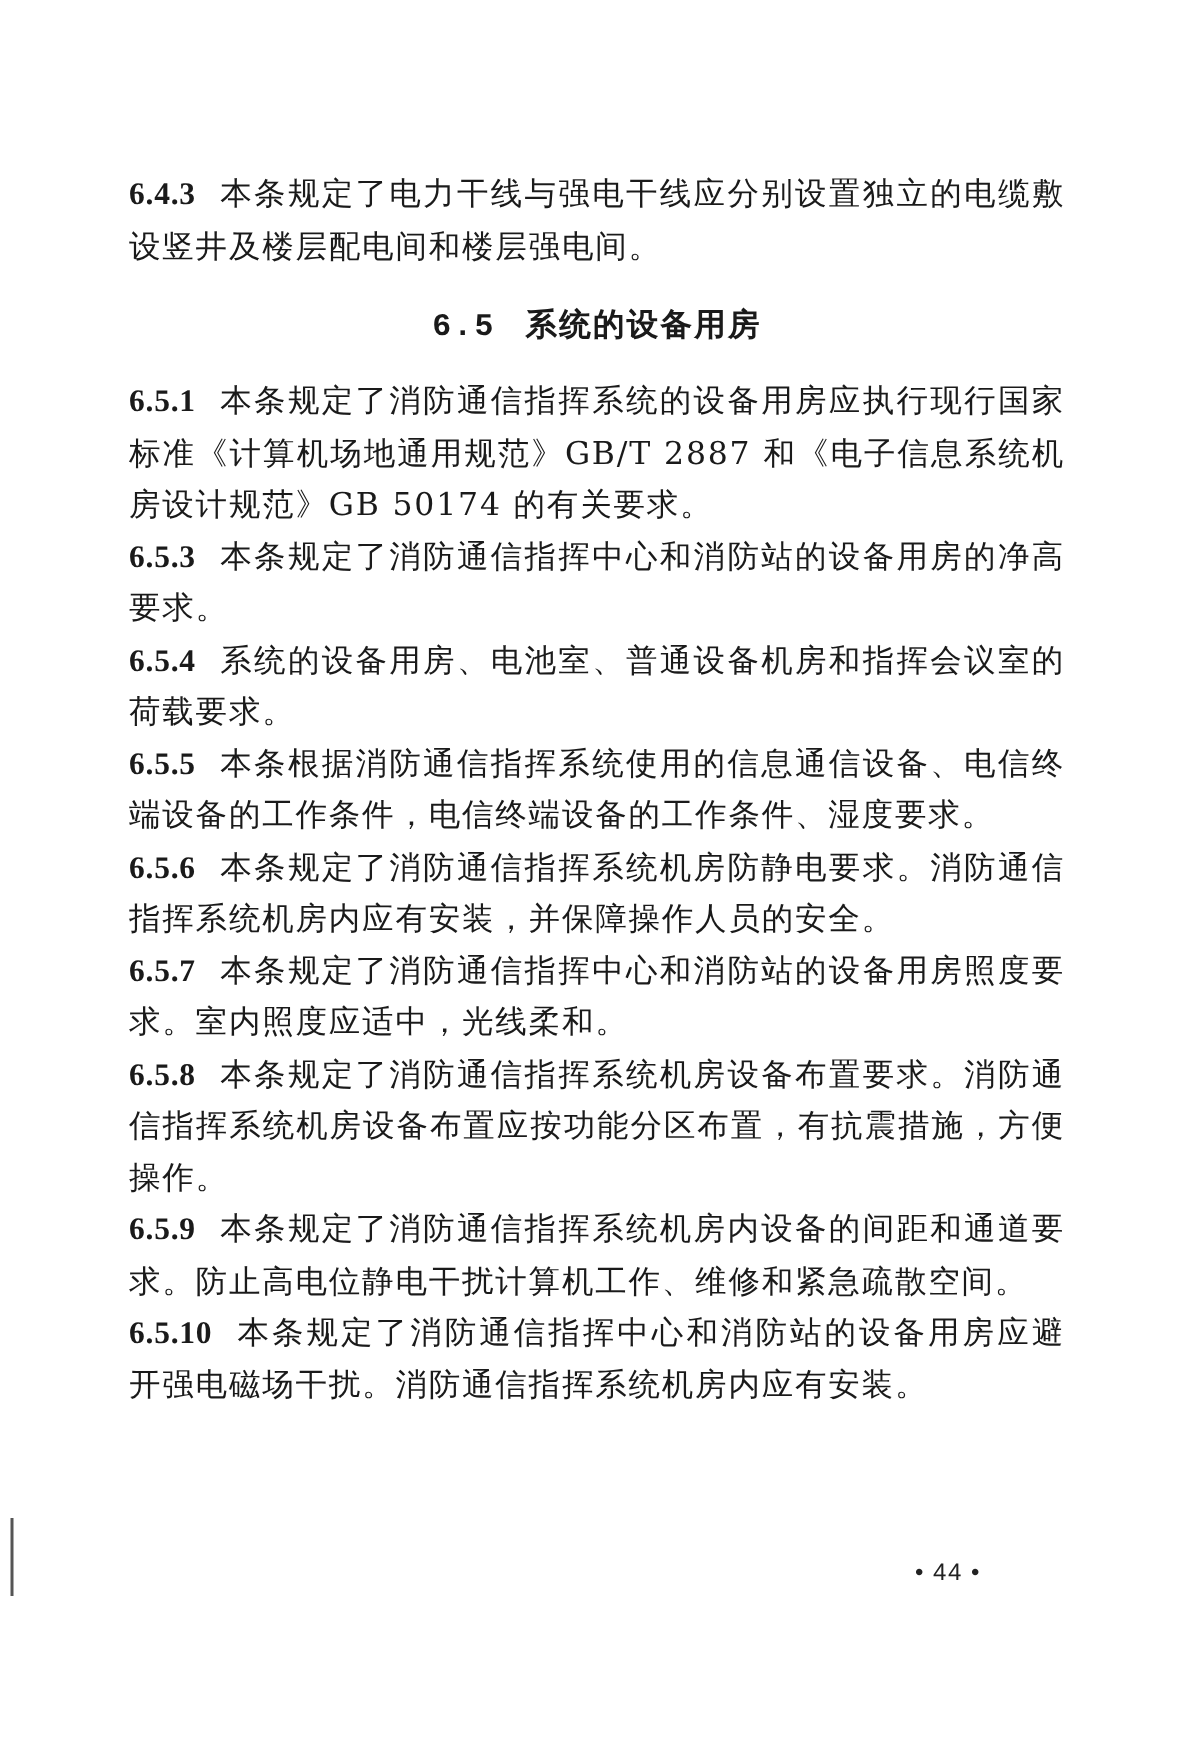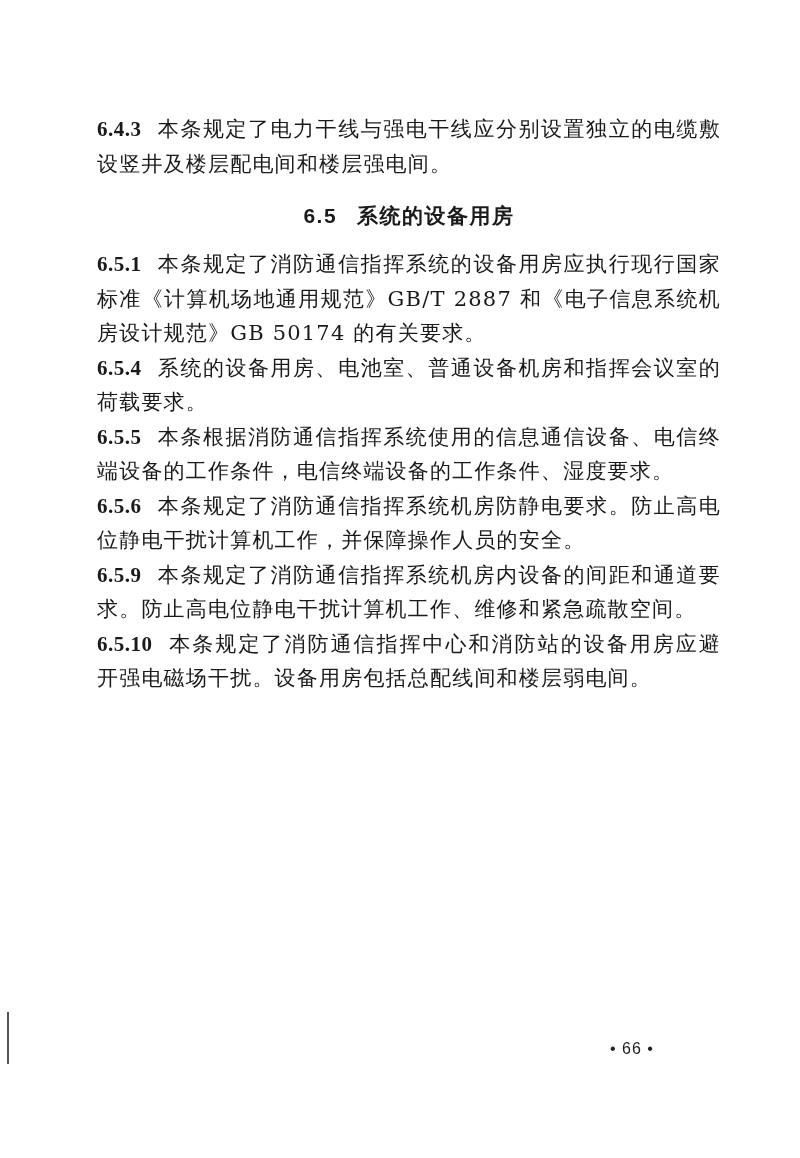--- a/index.html
+++ b/index.html
@@ -1,38 +1,41 @@
 <!DOCTYPE html>
 <html><head>
 <meta charset="utf-8">
 <style>
   html, body { margin:0; padding:0; background:#ffffff; }
   body { width:800px; height:1158px; position:relative; overflow:hidden;
          font-family:"DejaVu Serif", "Liberation Serif", serif; color:#1a1a1a; }
-  .page { position:absolute; left:97px; top:112px; width:624px; }
+  .page { position:absolute; left:86px; top:112px; width:624px; }
   .para { font-size:21px; line-height:34.5px; text-align:justify; letter-spacing:1.2px; margin:0; }
   .num { font-family:"Liberation Serif", serif; font-weight:bold; margin-right:16px; letter-spacing:0.5px; }
   .section-title { text-align:center; font-size:21px; font-weight:bold; line-height:34px;
                    margin:18px 0 14px 0; letter-spacing:1.5px; }
-  .section-title .sec-num { font-family:Liberation Sans, sans-serif; margin-right:20px;margin-top:16px; }
+  .section-title .sec-num { font-family:Liberation Mono, monospace; margin-right:20px;margin-top:16px; }
   .page-number { position:absolute; left:610px; top:1040px; font-family:"Liberation Sans", sans-serif;
                  font-size:16px; color:#222; letter-spacing:1px; }
   .margin-line { position:absolute; left:7px; top:1012px; width:2px; height:52px; background:#555; }
 </style>
 </head>
 <body>
 
 <div class="margin-line"></div>
 
 <div class="page">
   <p class="para"><span class="num">6.4.3</span><span>本条规定了电力干线与强电干线应分别设置独立的电缆敷设竖井及楼层配电间和楼层强电间。</span></p>
 
   <div class="section-title"><span class="sec-num">6.5</span><span>系统的设备用房</span></div>
 
   <p class="para"><span class="num">6.5.1</span><span>本条规定了消防通信指挥系统的设备用房应执行现行国家标准《计算机场地通用规范》GB/T 2887 和《电子信息系统机房设计规范》GB 50174 的有关要求。</span></p>
+  <p class="para"><span class="num">6.5.3</span><span>本条规定了消防通信指挥中心和消防站的设备用房的净高要求。</span></p>
   <p class="para"><span class="num">6.5.4</span><span>系统的设备用房、电池室、普通设备机房和指挥会议室的荷载要求。</span></p>
   <p class="para"><span class="num">6.5.5</span><span>本条根据消防通信指挥系统使用的信息通信设备、电信终端设备的工作条件，电信终端设备的工作条件、湿度要求。</span></p>
-  <p class="para"><span class="num">6.5.6</span><span>本条规定了消防通信指挥系统机房防静电要求。防止高电位静电干扰计算机工作，并保障操作人员的安全。</span></p>
+  <p class="para"><span class="num">6.5.6</span><span>本条规定了消防通信指挥系统机房防静电要求。消防通信指挥系统机房内应有安装，并保障操作人员的安全。</span></p>
+  <p class="para"><span class="num">6.5.7</span><span>本条规定了消防通信指挥中心和消防站的设备用房照度要求。室内照度应适中，光线柔和。</span></p>
+  <p class="para"><span class="num">6.5.8</span><span>本条规定了消防通信指挥系统机房设备布置要求。消防通信指挥系统机房设备布置应按功能分区布置，有抗震措施，方便操作。</span></p>
   <p class="para"><span class="num">6.5.9</span><span>本条规定了消防通信指挥系统机房内设备的间距和通道要求。防止高电位静电干扰计算机工作、维修和紧急疏散空间。</span></p>
-  <p class="para"><span class="num">6.5.10</span><span>本条规定了消防通信指挥中心和消防站的设备用房应避开强电磁场干扰。设备用房包括总配线间和楼层弱电间。</span></p>
+  <p class="para"><span class="num">6.5.10</span><span>本条规定了消防通信指挥中心和消防站的设备用房应避开强电磁场干扰。消防通信指挥系统机房内应有安装。</span></p>
 </div>
 
-<div class="page-number">• 66 •</div>
+<div class="page-number">• 44 •</div>
 
 </body></html>

